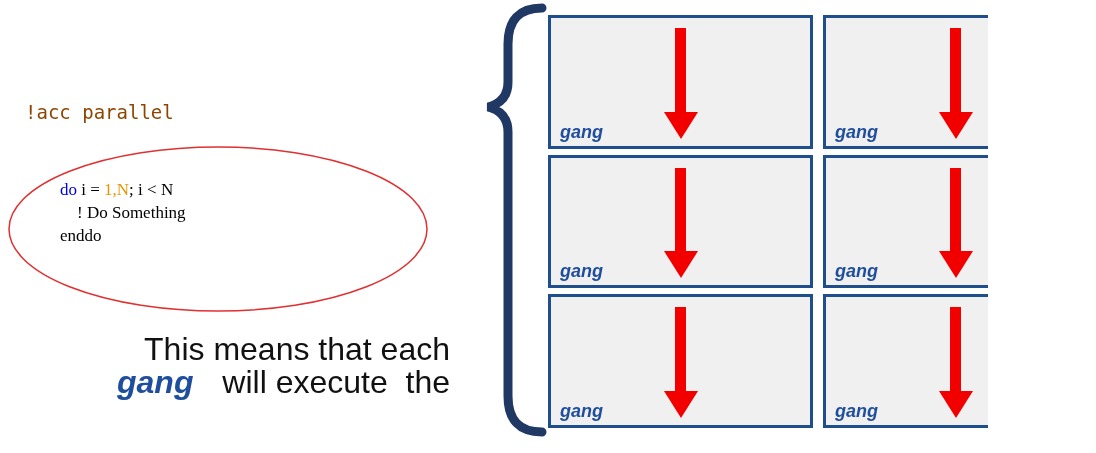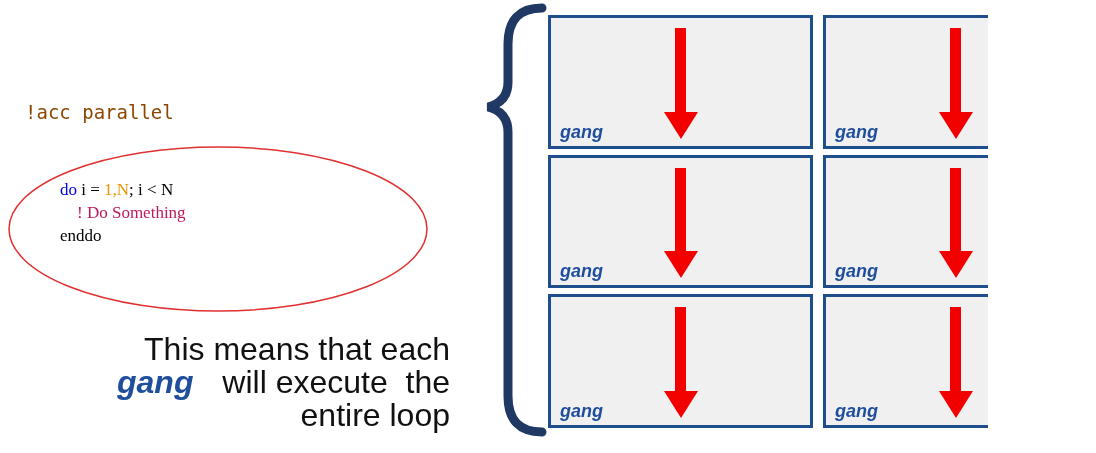--- a/index.html
+++ b/index.html
@@ -15,21 +15,21 @@
     font-family:"DejaVu Sans Mono", monospace; font-size:19px; color:#8C4600;
   }
   .ellipse-svg { position:absolute; left:6px; top:144px; }
   .code {
     position:absolute; left:60px; top:178px;
     font-family:Liberation Serif, serif; font-size:17px; line-height:23px; color:#000000;
   }
   .code-line { white-space:pre; }
   .kw { color:#0000E0; }
   .bounds { color:#E69500; }
-  .comment { color:#be185d; }
+  .comment { color:#000000; }
 
   .caption {
     position:absolute; left:95px; top:333px; width:355px;
     text-align:right; font-size:32px; line-height:33px; color:#111111;
   }
   .caption .gang-word { color:#1F4E9C; font-weight:bold; font-style:italic; }
   .caption .pre { white-space:pre-wrap;margin-left:20px; }
 
   
   .brace-svg { position:absolute; left:478px; top:2px; }
@@ -66,21 +66,21 @@
   <svg class="ellipse-svg" width="424" height="170" viewBox="0 0 424 170">
     <ellipse cx="212" cy="85" rx="209" ry="82" fill="none" stroke="#E03030" stroke-width="1.5"></ellipse>
   </svg>
 
   <div class="code">
     <div class="code-line"><span class="kw">do</span><span> i = </span><span class="bounds">1,N</span><span>; i &lt; N</span></div>
     <div class="code-line comment">    ! Do Something</div>
     <div class="code-line">enddo</div>
   </div>
 
-  <div class="caption"><span>This means that each</span><br><span class="gang-word">gang</span><span class="pre"> will execute  the</span><br><span>entire loop</span></div>
+  <div class="caption"><span>This means that each</span><br><span class="gang-word">gang</span><span class="pre"> will execute  the</span><br></div>
 
   <svg class="brace-svg" width="72" height="444" viewBox="0 0 72 444">
     <path d="M 64 6 Q 30 6 30 42 L 30 80 Q 30 100 10 105 Q 30 110 30 130 L 30 394 Q 30 430 64 430" fill="none" stroke="#1F3864" stroke-width="9" stroke-linecap="round"></path>
   </svg>
 
   <div class="gang-grid">
 
     <div class="cell">
       <span class="gang-label">gang</span>
       <div class="arrow">

